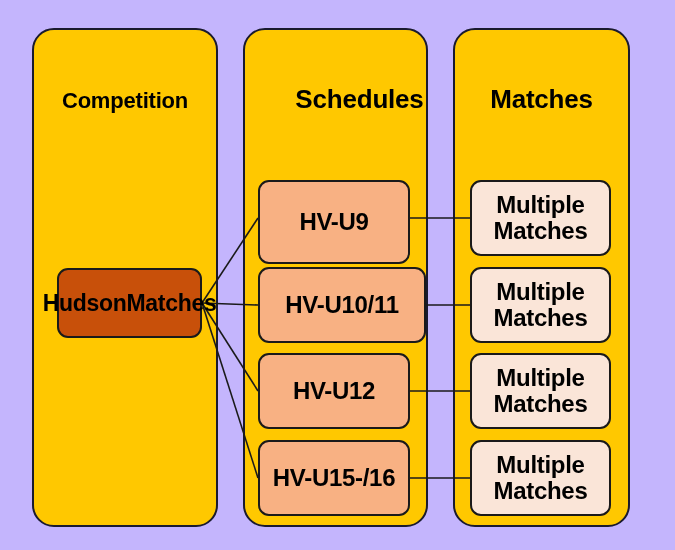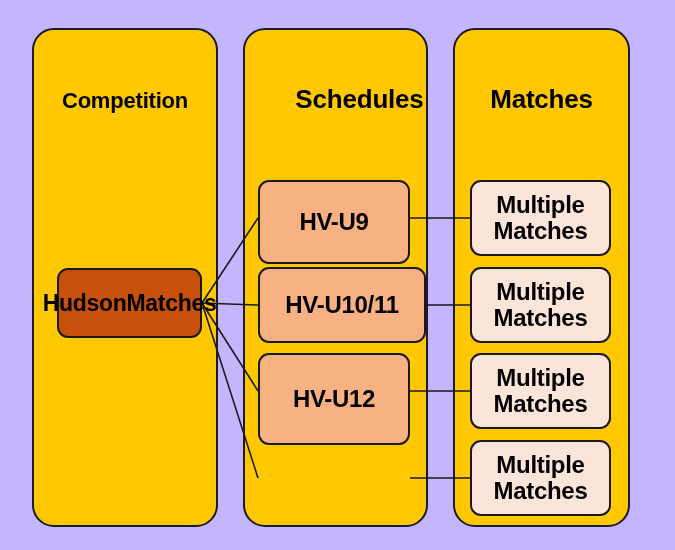--- a/index.html
+++ b/index.html
@@ -99,22 +99,25 @@
     <span>Hudson</span>
     <span>Matches</span>
   </div>
 
   <div class="node node-schedule" style="left:258px; top:180px; width:152px; height:84px; font-size:24px;">
     <span>HV-U9</span>
   </div>
   <div class="node node-schedule" style="left:258px; top:267px; width:168px; height:76px; font-size:24px;">
     <span>HV-U10/11</span>
   </div>
-  <div class="node node-schedule" style="left:258px; top:353px; width:152px; height:92px; font-size:24px;">
+  <div class="node node-schedule" style="left:258px; top:353px; width:152px; height:76px; font-size:24px;">
     <span>HV-U12</span>
+  </div>
+  <div class="node node-schedule" style="left:258px; top:440px; width:152px; height:76px; font-size:24px;">
+    <span>HV-U15-/16</span>
   </div>
 
   <div class="node node-match" style="left:470px; top:180px; width:141px; height:76px; font-size:24px; flex-direction:column;">
     <span>Multiple</span>
     <span>Matches</span>
   </div>
   <div class="node node-match" style="left:470px; top:267px; width:141px; height:76px; font-size:24px; flex-direction:column;">
     <span>Multiple</span>
     <span>Matches</span>
   </div>

